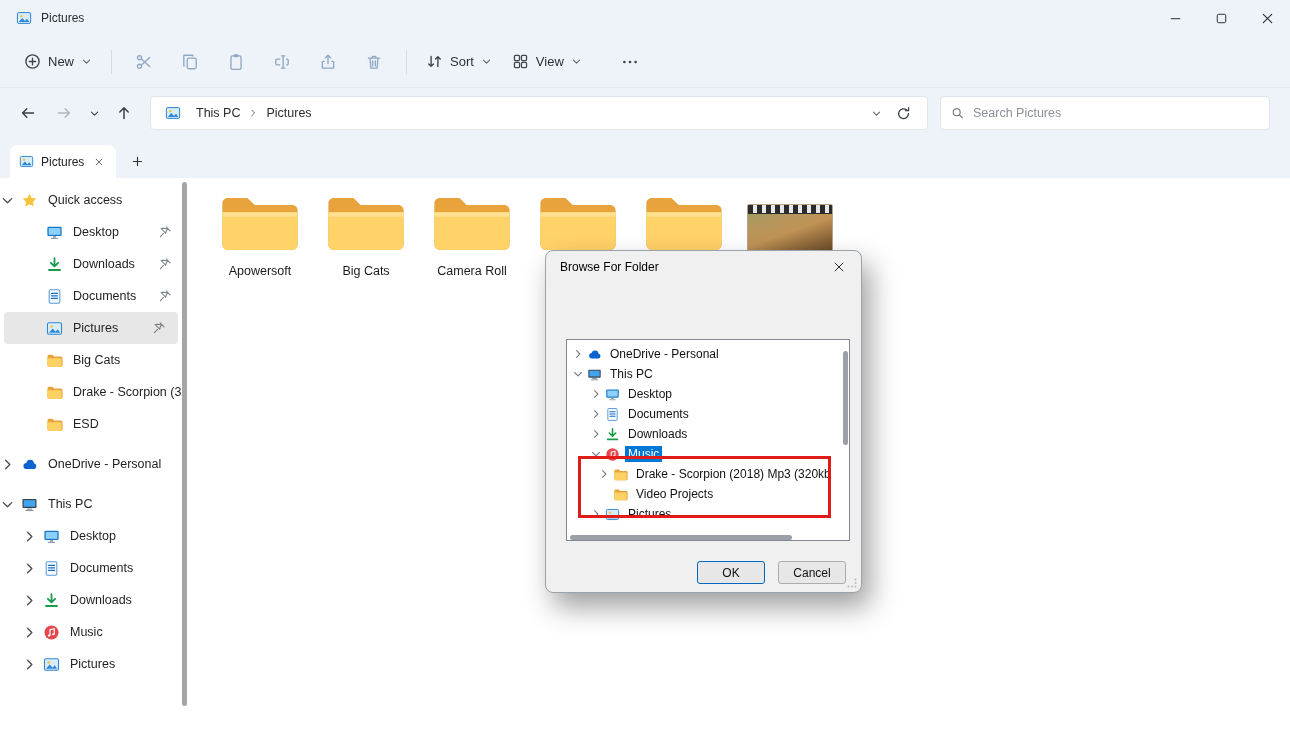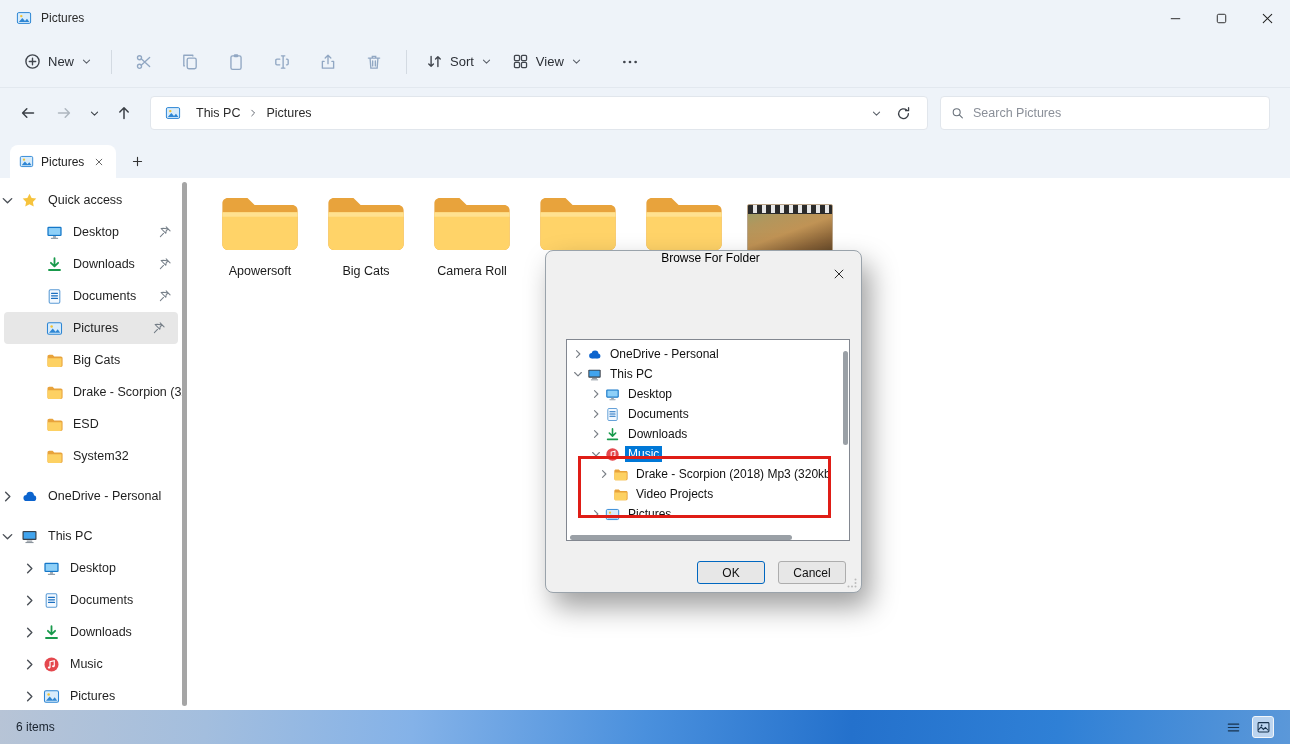--- a/index.html
+++ b/index.html
@@ -71,21 +71,21 @@
   .file-icon { width:86px; height:66px; }
   .file-label { margin-top:8px; height:16px; font-size:12.5px; color:#1a1a1a; text-align:right; white-space:nowrap; }
   .media-thumb { width:86px; height:52px; margin-top:14px; position:relative; border:1px solid #b9a489; border-radius:2px; overflow:hidden;
     background:linear-gradient(160deg,#93a06b 0%,#b3965c 28%,#c09355 52%,#8a6438 78%,#5e4426 100%); }
   .film-strip { position:absolute; top:0; left:0; right:0; height:9px;
     background:repeating-linear-gradient(90deg,#2b2b2b 0 5px,#e8e8e8 5px 9px); border-bottom:1px solid #2b2b2b; }
 
   
   .dialog { position:absolute; left:545px; top:250px; width:317px; height:343px; background:#f0f0f0; border:1px solid #9aa3ab;
     border-radius:8px; box-shadow:8px 14px 28px rgba(0,0,0,.38); z-index:10; font-size:12px; }
-  .dlg-title { height:32px; display:flex; align-items:center; padding:0 0 0 14px; color:#000; font-size:12px;flex-direction:column; }
+  .dlg-title { height:32px; display:flex; align-items:center; padding:0 0 0 14px; color:#000; font-size:12px; }
   .dlg-close { margin-left:auto; width:44px; height:32px; display:flex; align-items:center; justify-content:center; color:#333; }
   .dlg-close span { width:14px; height:14px; }
   .dlg-tree { position:absolute; left:20px; top:88px; width:284px; height:202px; background:#fff; border:1px solid #828790; overflow:hidden; padding-top:4px; }
   .trow { height:20px; display:flex; align-items:center; white-space:nowrap; font-size:12px; }
   .trow .tchev { width:12px; height:12px; flex:0 0 16px; color:#7a7f86; padding:0 2px; }
   .trow .tsp { width:16px; flex:0 0 16px; }
   .trow .ticn { width:15px; height:15px; flex:0 0 15px; margin:0 5px 0 1px; }
   .trow .tlbl { padding:1px 3px; color:#111; }
   .trow.selected .tlbl { background:#0078d7; color:#fff; }
   .lv0 { padding-left:3px; } .lv1 { padding-left:21px; } .lv2 { padding-left:29px; } 
@@ -442,29 +442,20 @@
       </div>
       <div class="srow qchild">
         <span class="icn">
             <svg viewBox="0 0 16 16">
               <path d="M1.4 4.2c0-.9.7-1.6 1.6-1.6h3.2l1.6 1.6h6.2c.9 0 1.6.7 1.6 1.6v6.6c0 .9-.7 1.6-1.6 1.6H3c-.9 0-1.6-.7-1.6-1.6z" fill="#e8a33b"></path>
               <path d="M1.4 5.8h13.2v6.6c0 .9-.7 1.6-1.6 1.6H3c-.9 0-1.6-.7-1.6-1.6z" fill="#fdd163"></path>
             </svg>
           </span>
         <span class="lbl">ESD</span>
       </div>
-      <div class="srow qchild">
-        <span class="icn">
-            <svg viewBox="0 0 16 16">
-              <path d="M1.4 4.2c0-.9.7-1.6 1.6-1.6h3.2l1.6 1.6h6.2c.9 0 1.6.7 1.6 1.6v6.6c0 .9-.7 1.6-1.6 1.6H3c-.9 0-1.6-.7-1.6-1.6z" fill="#e8a33b"></path>
-              <path d="M1.4 5.8h13.2v6.6c0 .9-.7 1.6-1.6 1.6H3c-.9 0-1.6-.7-1.6-1.6z" fill="#fdd163"></path>
-            </svg>
-          </span>
-        <span class="lbl">System32</span>
-      </div>
       <div class="sgap"></div>
       <div class="srow header">
         <span class="chev">
             <svg viewBox="0 0 16 16" fill="none" stroke="currentColor" stroke-width="1.5" stroke-linecap="round" stroke-linejoin="round">
               <path d="M6 3.5L10.5 8 6 12.5"></path>
             </svg>
           </span>
         <span class="icn">
             <svg viewBox="0 0 16 16" fill="#0c64ce">
               <circle cx="5.2" cy="9.4" r="2.9"></circle>
@@ -625,41 +616,20 @@
         <div class="file-item">
           <div class="media-thumb">
             <div class="film-strip"></div>
           </div>
           <span class="file-label"></span>
         </div>
       </div>
     </section>
   </div>
 
-  <div class="statusbar">
-    <span class="status-text">6 items</span>
-    <div class="status-icons">
-      <div class="sticon">
-          <span>
-            <svg viewBox="0 0 16 16" fill="none" stroke="#17324d" stroke-width="1.3" stroke-linecap="round">
-              <path d="M2.5 4.5h11M2.5 8h11M2.5 11.5h11"></path>
-            </svg>
-          </span>
-        </div>
-      <div class="sticon active">
-          <span>
-            <svg viewBox="0 0 16 16" fill="none" stroke="#17324d" stroke-width="1.1">
-              <rect x="2.2" y="2.8" width="11.6" height="10" rx="1"></rect>
-              <path d="M2.4 10.6l3-3.1 2.6 2.6 2-2.1 3.2 3.2"></path>
-              <circle cx="6" cy="5.8" r="0.9" fill="#17324d" stroke="none"></circle>
-            </svg>
-          </span>
-        </div>
-    </div>
-  </div>
 </div>
 
 <div class="dialog">
   <div class="dlg-title">
     <span>Browse For Folder</span>
     <div class="dlg-close">
         <span>
           <svg viewBox="0 0 16 16" stroke="#222" stroke-width="1.1" stroke-linecap="round">
             <path d="M3.5 3.5l9 9M12.5 3.5l-9 9"></path>
           </svg>

